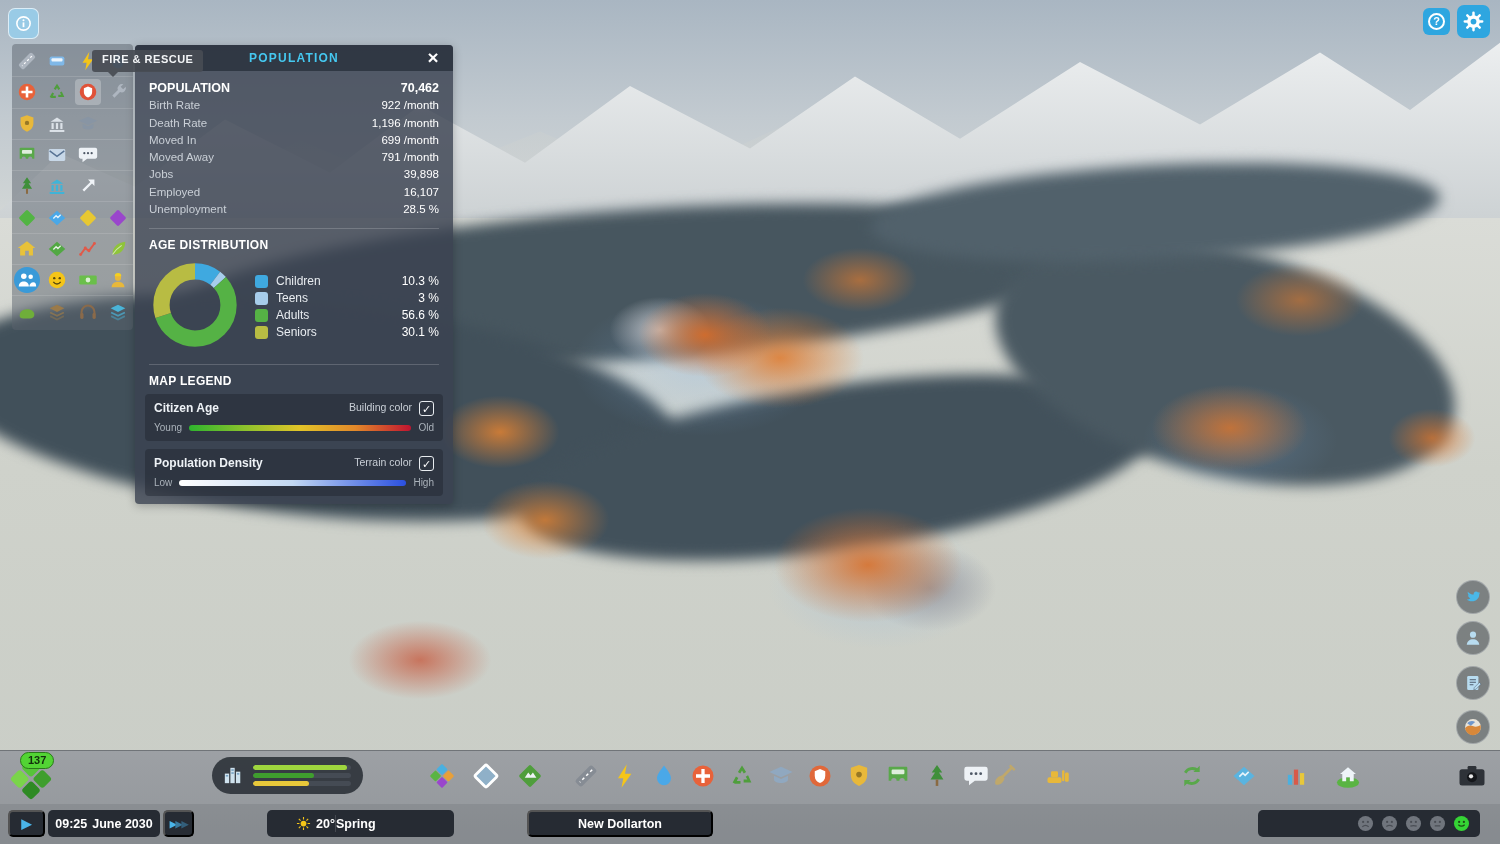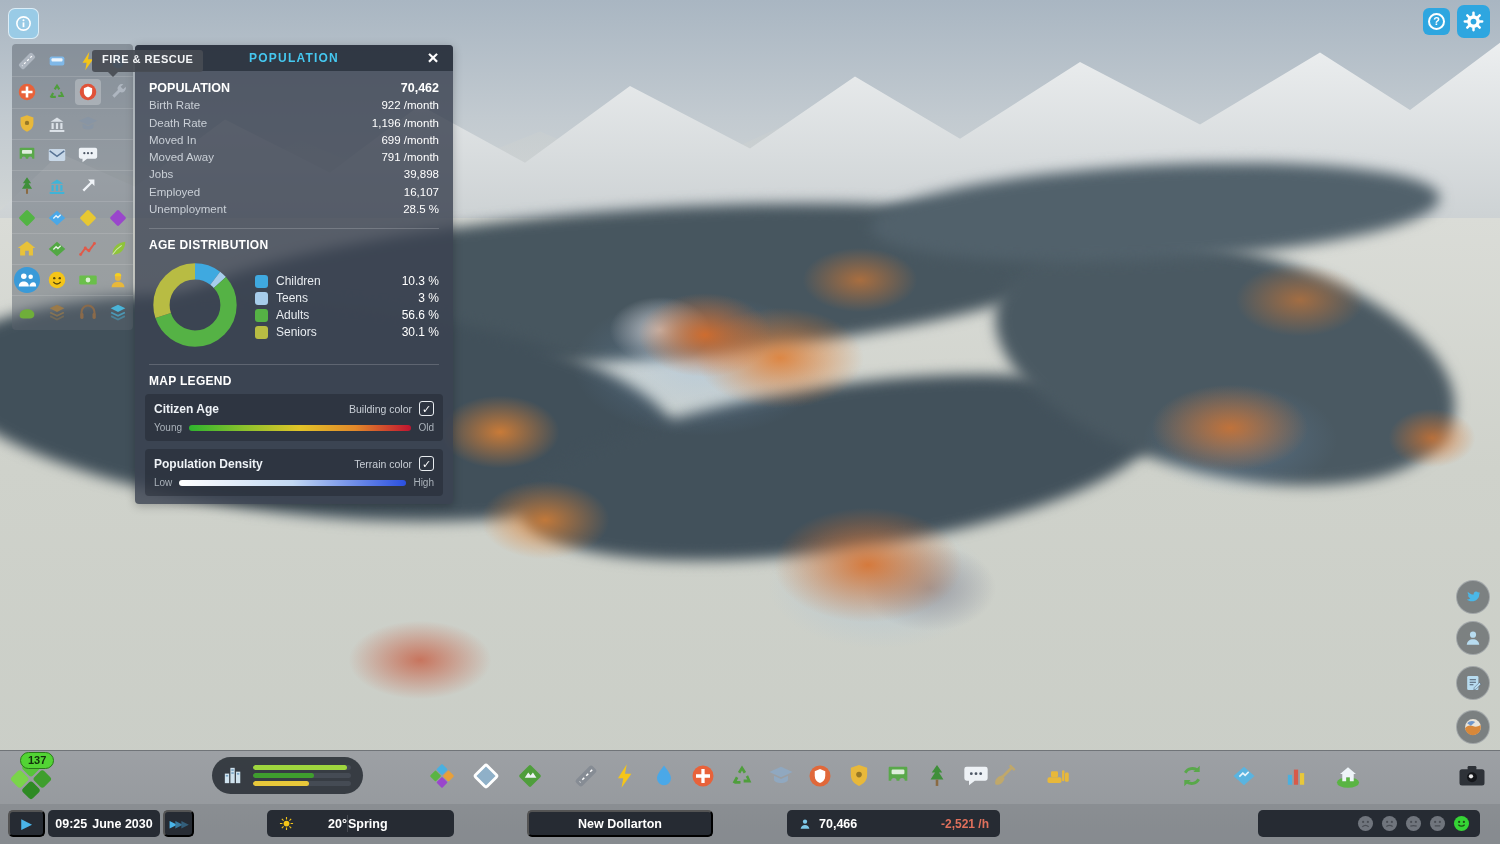--- a/index.html
+++ b/index.html
@@ -81,21 +81,21 @@
   .divider{height:1px;background:rgba(255,255,255,.18);margin:3px 14px;}
   .sec-h{margin:9px 14px 2px 14px;font-size:12px;font-weight:bold;letter-spacing:.3px;color:#fff;}
   .chart-row{display:flex;align-items:center;padding:5px 14px 10px 14px;}
   .donut{width:92px;height:92px;flex:0 0 92px;}
   .age-legend{flex:1;margin-left:14px;}
   .age-item{display:flex;align-items:flex-end;height:17px;font-size:12px;}
   .age-swatch{width:13px;height:13px;border-radius:3px;margin-right:8px;flex:0 0 13px;}
   .age-item .lbl{color:#e8ecf0;}
   .age-item .val{margin-left:auto;font-weight:normal;color:#fff;}
   .card{margin:6px 10px 8px 10px;padding:7px 9px 8px 9px;background:rgba(28,34,42,.42);border-radius:4px;}
-  .card-top{display:flex;align-items:center;}
+  .card-top{display:flex;align-items:flex-start;}
   .card-top .lbl{font-size:12px;font-weight:bold;color:#eef2f6;}
   .card-top .rlbl{margin-left:auto;font-size:10.5px;color:#c9cfd6;margin-right:7px;}
   .cb{width:15px;height:15px;border:1.5px solid #e8ecf0;border-radius:3px;color:#fff;font-size:11px;
     line-height:12px;text-align:center;cursor:pointer;background:transparent;padding:0;}
   .grad-row{display:flex;align-items:center;margin-top:6px;font-size:10px;color:#aab2ba;}
   .grad-fill{flex:1;height:6px;border-radius:3px;margin:0 7px;}
 
   
   .help-btn{position:absolute;left:1423px;top:8px;width:27px;height:27px;border:none;border-radius:6px;
     background:#2ea6e0;cursor:pointer;display:flex;align-items:center;justify-content:center;padding:0;}
@@ -138,21 +138,21 @@
   
   .pill{position:absolute;top:810px;height:27px;background:#262b33;border-radius:5px;color:#fff;
     display:flex;align-items:center;justify-content:center;font-size:12.5px;font-weight:bold;}
   .p-play{left:8px;width:37px;color:#4ab4e8;font-size:13px;cursor:pointer;}
   .p-date{left:48px;width:112px;gap:5px;cursor:default;}
   .p-ff{left:163px;width:31px;cursor:pointer;letter-spacing:-1px;}
   .p-ff .f1{color:#4ab4e8;font-size:9px;}
   .p-ff .f2{color:#3a7a9e;font-size:9px;}
   .p-ff .f3{color:#335e7a;font-size:9px;}
   .p-climate{left:267px;width:187px;padding:0;}
-  .p-climate .temp{width:68px;display:flex;align-items:center;justify-content:space-between;gap:5px;margin-left:12px;}
+  .p-climate .temp{width:68px;display:flex;align-items:center;justify-content:flex-end;gap:5px;}
   .p-climate .temp .ic{width:15px;height:15px;}
   .p-climate .vdiv{width:1px;height:17px;background:rgba(255,255,255,.14);}
   .p-climate .season{flex:1;}
   .p-city{left:527px;width:186px;cursor:pointer;}
   .p-pop{left:787px;width:213px;padding:0 11px;justify-content:flex-start;}
   .p-money{left:1014px;width:213px;padding:0 11px;justify-content:flex-start;}
   .pill .ic14{width:14px;height:14px;margin-right:7px;}
   .pill .ic16{width:16px;height:16px;margin-right:7px;}
   .pill .rate{margin-left:auto;color:#e0705c;font-size:12px;}
   .p-happy{left:1258px;width:222px;justify-content:flex-end;padding-right:9px;gap:5px;}
@@ -838,30 +838,20 @@
           </svg>
         </span>
       <span>20°</span>
     </span>
     <span class="vdiv"></span>
     <span class="season">Spring</span>
   </div>
   <button class="pill p-city">
       <span>New Dollarton</span>
     </button>
-  <div class="pill p-pop">
-    <span class="ic14 ic">
-        <svg viewBox="0 0 24 24" aria-hidden="true">
-          <circle cx="12" cy="8" r="3.7" fill="#7ec8e8"></circle>
-          <path fill="#7ec8e8" d="M4.5 20c.5-4 3.5-6.4 7.5-6.4s7 2.4 7.5 6.4z"></path>
-        </svg>
-      </span>
-    <span>70,466</span>
-    <span class="rate">-2,521 /h</span>
-  </div>
   <div class="pill p-happy" id="happy">
       <span class="face">
         <svg viewBox="0 0 24 24">
           <circle cx="12" cy="12" r="9.5" fill="#70757d"></circle>
           <circle cx="9" cy="10" r="1.4" fill="#4a4e55"></circle>
           <circle cx="15" cy="10" r="1.4" fill="#4a4e55"></circle>
           <path d="M8 16.2q4 -3.6 8 0" stroke="#4a4e55" stroke-width="1.6" fill="none"></path>
         </svg>
       </span>
       <span class="face">

